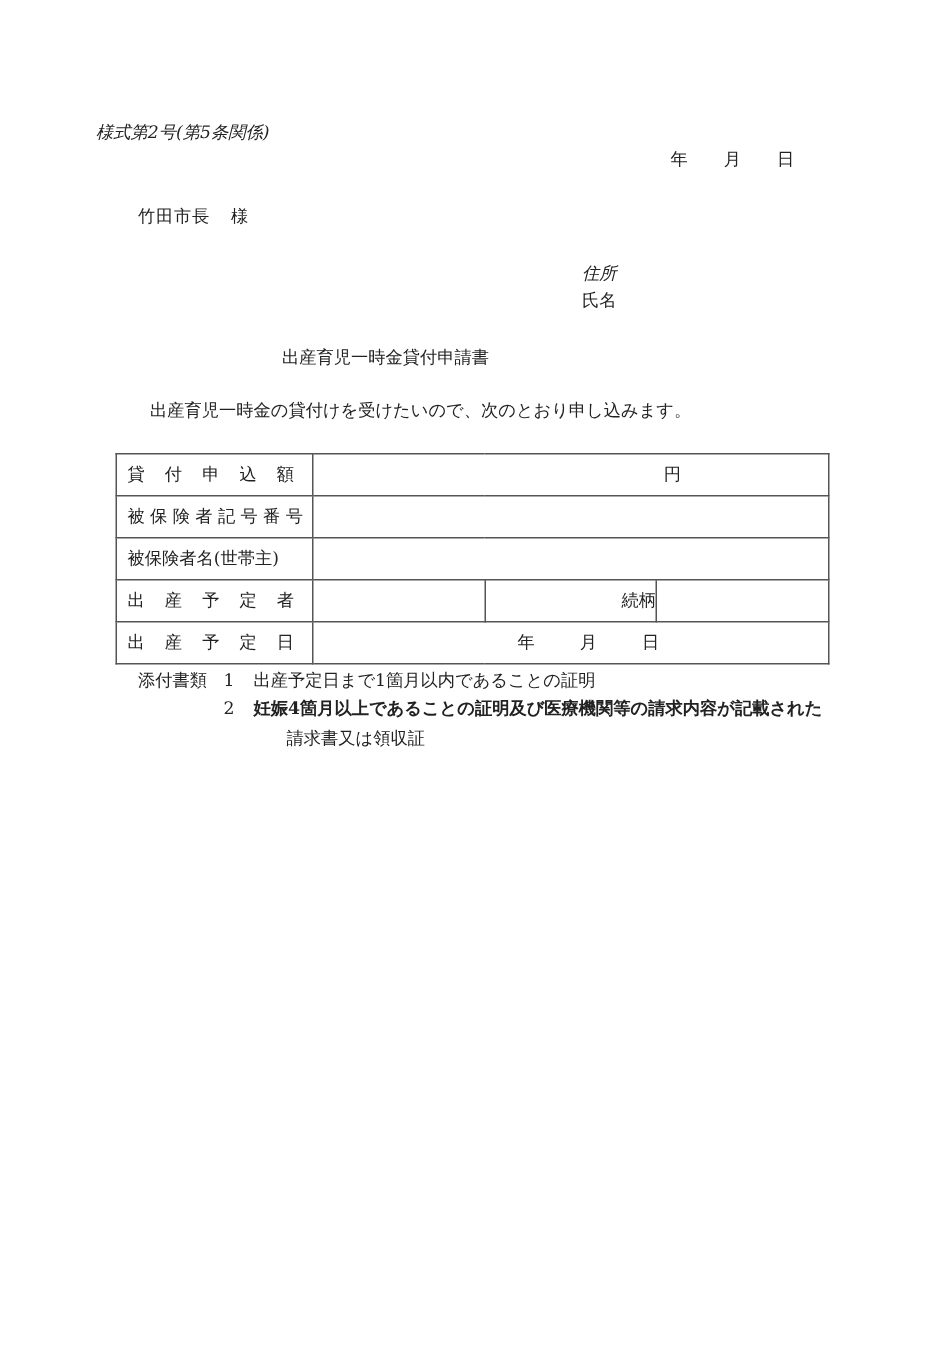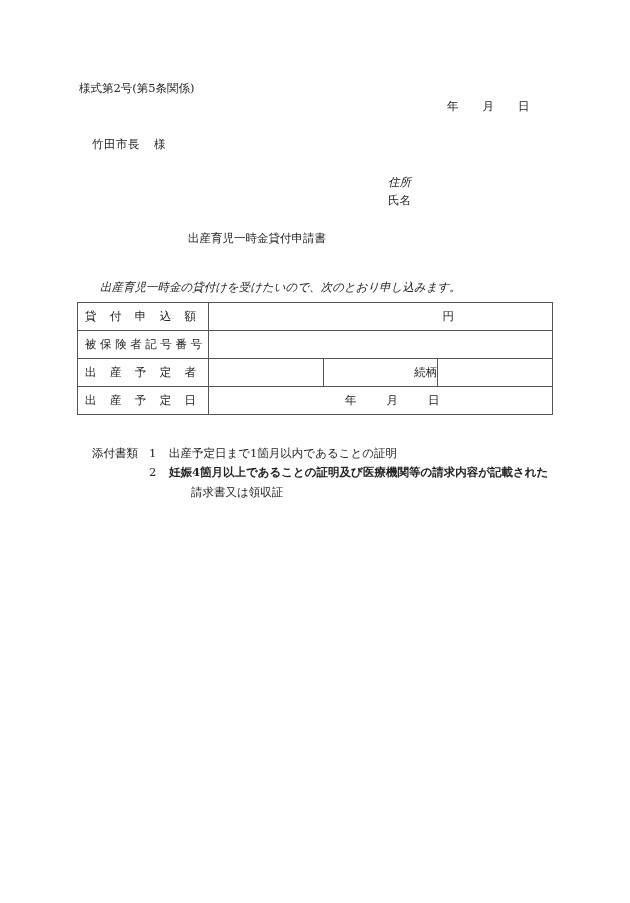--- a/index.html
+++ b/index.html
@@ -1,29 +1,29 @@
 <!DOCTYPE html>
 <html><head>
 <meta charset="utf-8">
 <style>
   html, body { margin:0; padding:0; }
   body {
     width:630px; height:903px; background:#ffffff; position:relative; overflow:hidden;
     font-family:"DejaVu Serif","Liberation Serif",serif; color:#222; font-size:11.5px;
   }
   .abs { position:absolute; white-space:nowrap; line-height:14px; }
-  #form-number { left:79px; top:81px; }
+  #form-number { left:64px; top:81px;font-style:italic; }
   #date-line { left:447px; top:99px; }
   #date-line span { display:inline-block; }
   #addressee { left:92px; top:137px; letter-spacing:0.5px; }
   #addressee .honorific { margin-left:14px; }
   #address-label { left:388px; top:175px;font-style:italic; }
   #name-label { left:388px; top:193px; }
   #doc-title { left:0; width:514px; top:231px; text-align:center; }
-  #intro { left:100px; top:280px;font-style:italic; }
+  #intro { left:100px; top:266px; }
 
   table#main-table {
     position:absolute; left:77px; top:302px; width:476px;
     border-collapse:collapse; table-layout:fixed;
   }
   #main-table td { border:1px solid #555; height:27px; padding:0; font-size:11.5px; }
   #main-table td.label { width:123px; padding-left:7px; }
   .spread { display:flex; justify-content:space-between; padding-right:12px; }
   .amount-cell { text-align:right; padding-right:98px !important; }
   .rel-label { width:36px; text-align:right; }
@@ -77,20 +77,24 @@
         <span>者</span>
         <span>記</span>
         <span>号</span>
         <span>番</span>
         <span>号</span>
       </div>
     </td>
     <td colspan="3"></td>
   </tr>
   <tr>
+    <td class="label">被保険者名(世帯主)</td>
+    <td colspan="3"></td>
+  </tr>
+  <tr>
     <td class="label">
       <div class="spread">
         <span>出</span>
         <span>産</span>
         <span>予</span>
         <span>定</span>
         <span>者</span>
       </div>
     </td>
     <td></td>

